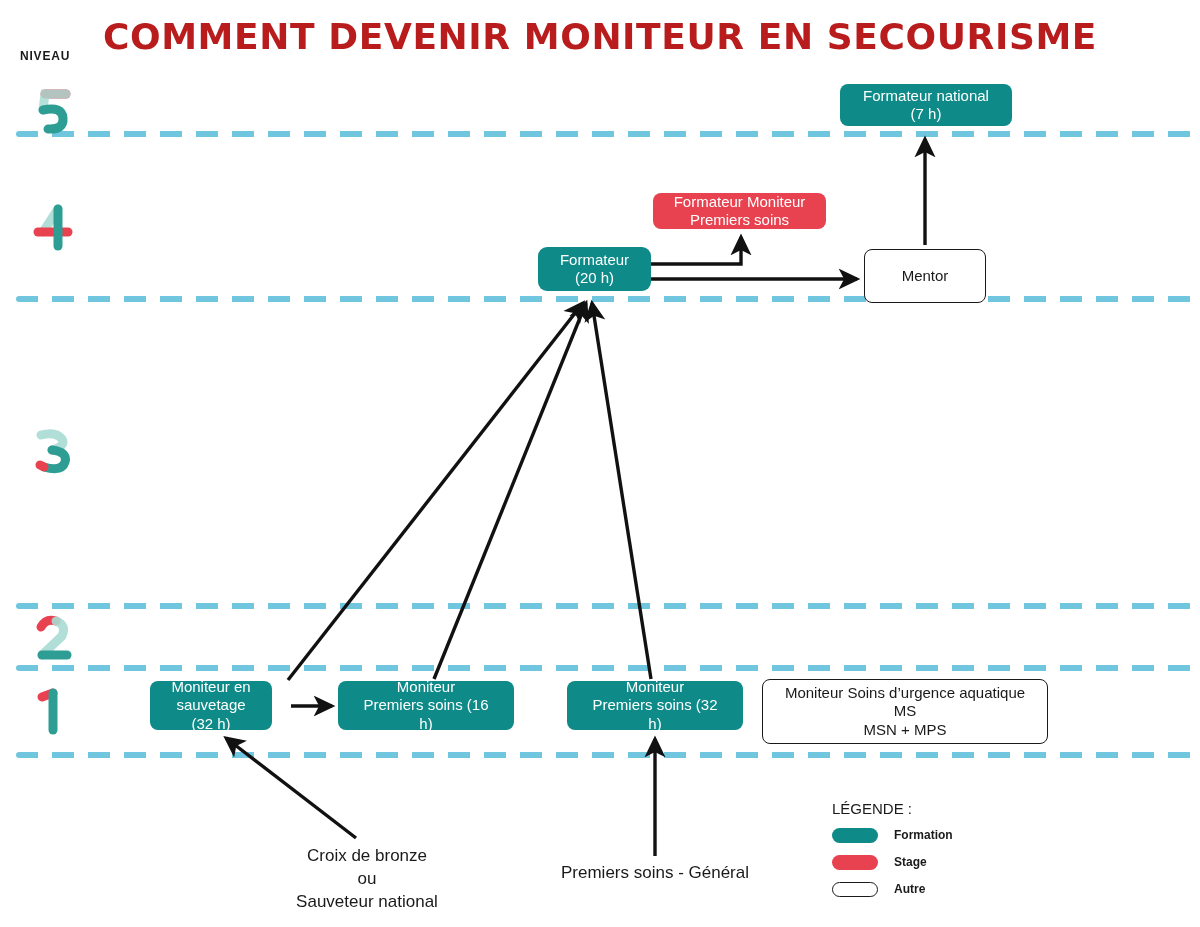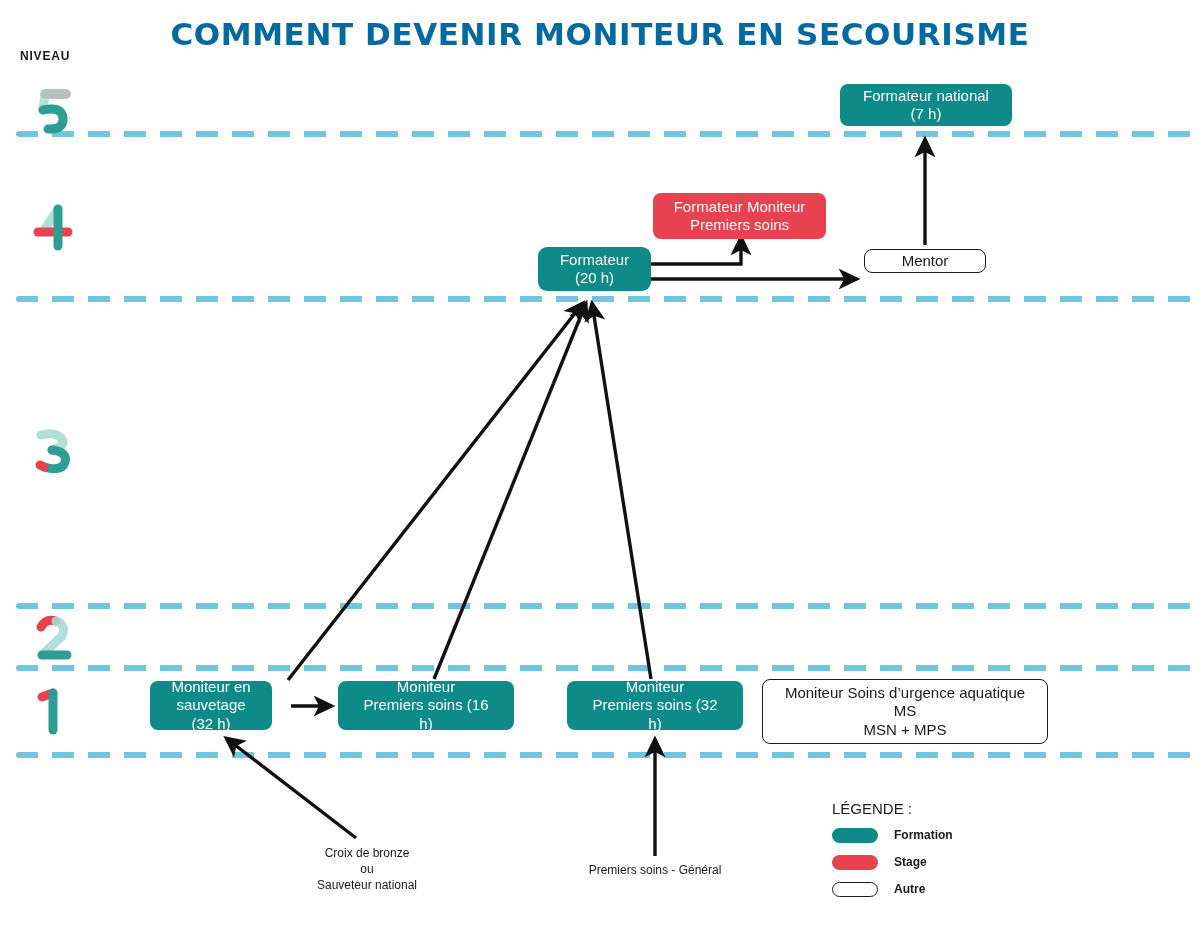--- a/index.html
+++ b/index.html
@@ -9,22 +9,22 @@
     font-family:"Liberation Sans","DejaVu Sans",sans-serif;
     color:#1a1a1a;
     overflow:hidden;
   }
   #stage{position:relative;width:1200px;height:927px;background:#fff;}
 
   
   .title{
     position:absolute;left:0;top:16px;width:1200px;
     text-align:center;
-    font-size:31px;font-weight:bold;letter-spacing:.6px;
-    color:#0369a1;
+    font-size:36px;font-weight:bold;letter-spacing:.6px;
+    color:#b91c1c;
     font-family:"DejaVu Sans","Liberation Sans",sans-serif;
   }
   .niveau-label{
     position:absolute;left:20px;top:49px;
     font-size:12px;font-weight:bold;letter-spacing:.8px;color:#1a1a1a;
   }
 
   
   .dashline{
     position:absolute;left:16px;width:1176px;height:6px;
@@ -46,21 +46,21 @@
     font-size:15px;
     padding:3px 18px;
     white-space:pre-line;
   }
   .node.formation{background:#0E8B88;color:#ffffff;}
   .node.stage{background:#E8414F;color:#ffffff;}
   .node.autre{background:#ffffff;color:#1a1a1a;border:1.6px solid #1a1a1a;}
 
   
   .caption{
-    position:absolute;text-align:center;font-size:12px;
+    position:absolute;text-align:center;font-size:17px;
     line-height:1.35;color:#1a1a1a;white-space:pre-line;
   }
 
   
   .legend{position:absolute;left:832px;top:800px;width:230px;}
   .legend-title{font-size:15px;color:#1a1a1a;margin-bottom:11px;}
   .legend-row{display:flex;align-items:flex-start;height:22px;margin-bottom:5px;}
   .swatch{width:46px;height:15px;border-radius:8px;margin-right:16px;flex:0 0 auto;}
   .swatch.formation{background:#0E8B88;}
   .swatch.stage{background:#E8414F;}
@@ -153,27 +153,27 @@
 
       <path d="M356,838 L226,738"></path>
 
       <path d="M655,856 L655,739"></path>
     </g>
   </svg>
 
   <div class="node formation" style="left:840px;top:84px;width:172px;height:42px;">Formateur national
 (7 h)</div>
 
-  <div class="node stage" style="left:653px;top:193px;width:173px;height:46px;">Formateur Moniteur
+  <div class="node stage" style="left:653px;top:193px;width:173px;height:36px;">Formateur Moniteur
 Premiers soins</div>
 
   <div class="node formation" style="left:538px;top:247px;width:113px;height:44px;border-radius:9px;">Formateur
 (20 h)</div>
 
-  <div class="node autre" style="left:864px;top:249px;width:122px;height:24px;">Mentor</div>
+  <div class="node autre" style="left:864px;top:249px;width:122px;height:54px;">Mentor</div>
 
   <div class="node formation" style="left:150px;top:681px;width:122px;height:49px;">Moniteur en
 sauvetage (32 h)</div>
 
   <div class="node formation" style="left:338px;top:681px;width:176px;height:49px;">Moniteur
 Premiers soins (16 h)</div>
 
   <div class="node formation" style="left:567px;top:681px;width:176px;height:49px;">Moniteur
 Premiers soins (32 h)</div>
 

